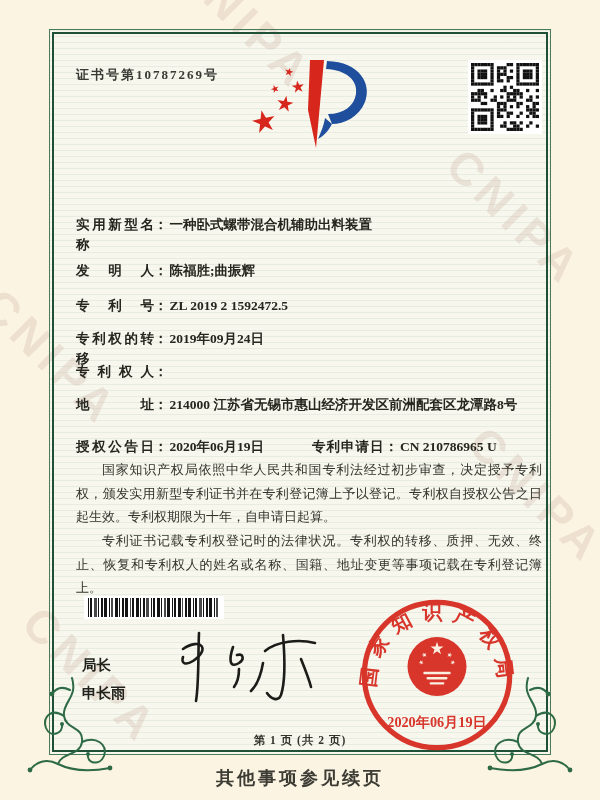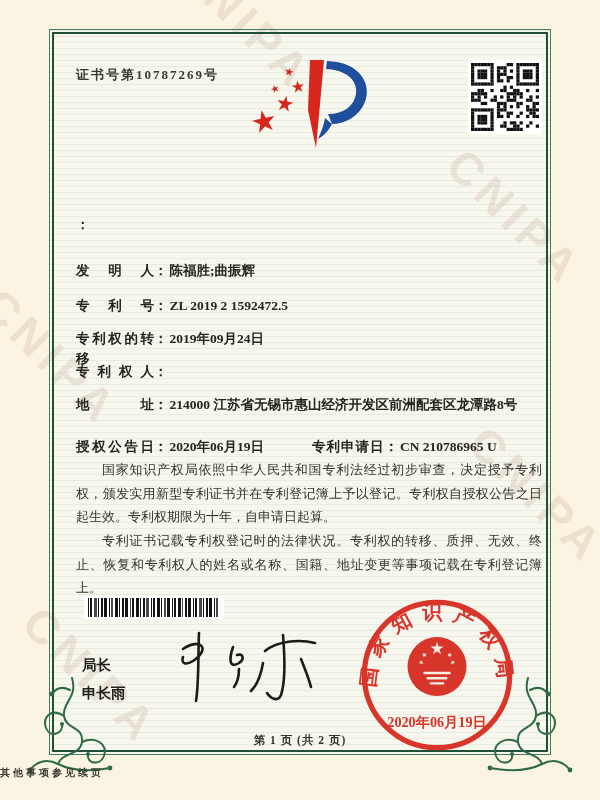--- a/index.html
+++ b/index.html
@@ -65,22 +65,22 @@
   }
   .barcode i{display:block;height:100%;}
   .official{position:absolute;left:82px;top:652px;font-size:14.5px;font-weight:600;color:#22221c;line-height:1.9;}
   .signature{position:absolute;left:165px;top:625px;width:165px;height:85px;}
   .seal{position:absolute;left:358px;top:596px;width:158px;height:158px;opacity:.93;mix-blend-mode:multiply;}
   .page-foot{
     position:absolute;left:0;right:0;top:733px;text-align:center;
     font-size:11.5px;font-weight:600;color:#33332c;letter-spacing:1px;
   }
   .cont-foot{
-    position:absolute;left:0;right:0;top:766px;
-    font-size:10px;font-weight:600;color:#3c3c34;letter-spacing:3px;z-index:4;
+    position:absolute;left:0;right:0;top:766px;text-align:center;
+    font-size:18px;font-weight:600;color:#3c3c34;letter-spacing:3px;z-index:4;
   }
 </style>
 </head>
 <body>
 
 <div class="wm" style="left:160px;top:-6px">CNIPA</div>
 <div class="wm" style="left:430px;top:190px">CNIPA</div>
 <div class="wm" style="left:-34px;top:330px">CNIPA</div>
 <div class="wm" style="left:6px;top:648px">CNIPA</div>
 <div class="wm" style="left:452px;top:468px">CNIPA</div>
@@ -354,21 +354,23 @@
       <use href="#star" transform="translate(37,46) scale(8.5) rotate(10)"></use>
       <use href="#star" transform="translate(50,29) scale(6.5) rotate(-8)"></use>
       <use href="#star" transform="translate(41,14) scale(4.5) rotate(14)"></use>
       <use href="#star" transform="translate(27,31) scale(4.2) rotate(-20)"></use>
     </g>
   </svg>
 
 
   <div class="fields">
     <div class="frow r1">
-        <span class="col">：</span>
+      <span class="lab">实用新型名称</span>
+        <span class="col">：</span>
+      <span class="val">一种卧式螺带混合机辅助出料装置</span>
     </div>
     <div class="frow r2">
       <span class="lab">发明人</span>
         <span class="col">：</span>
       <span class="val">陈福胜;曲振辉</span>
     </div>
     <div class="frow r3">
       <span class="lab">专利号</span>
         <span class="col">：</span>
       <span class="val">ZL 2019 2 1592472.5</span>

